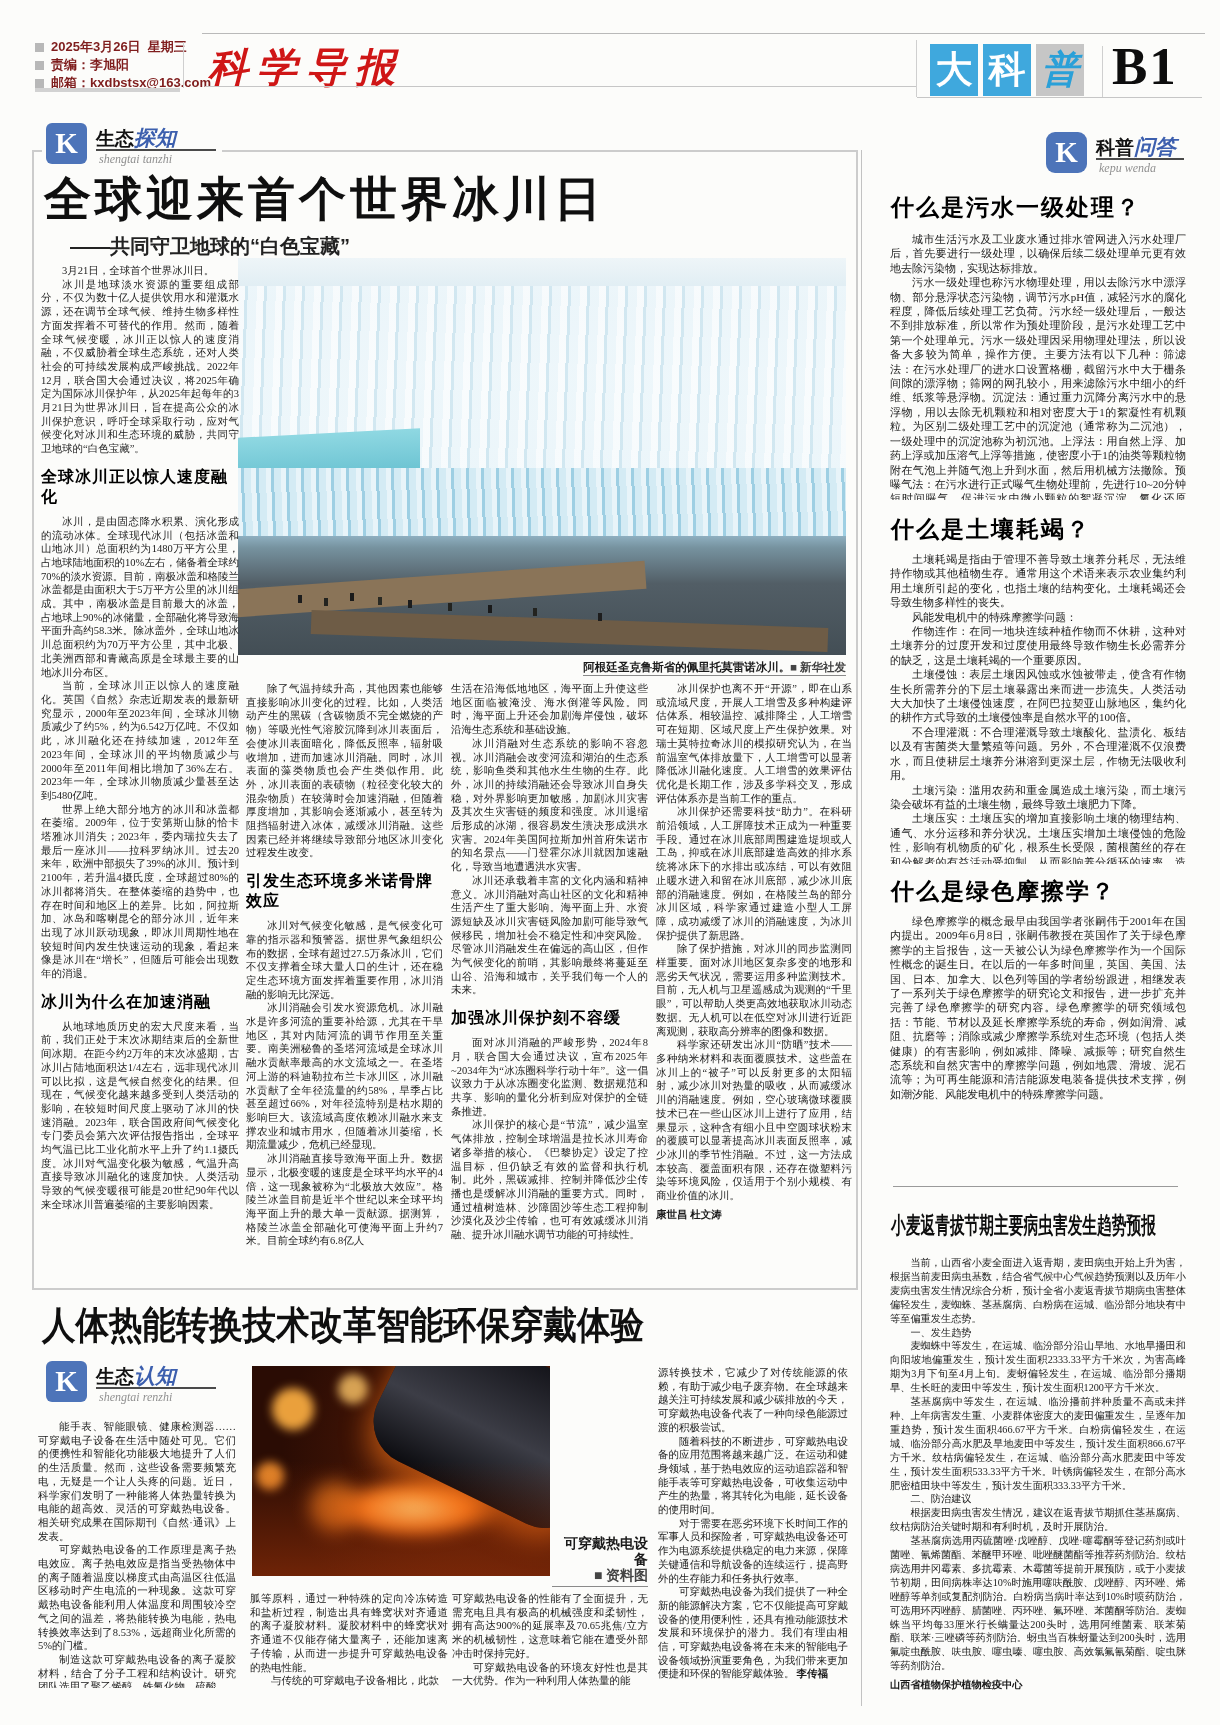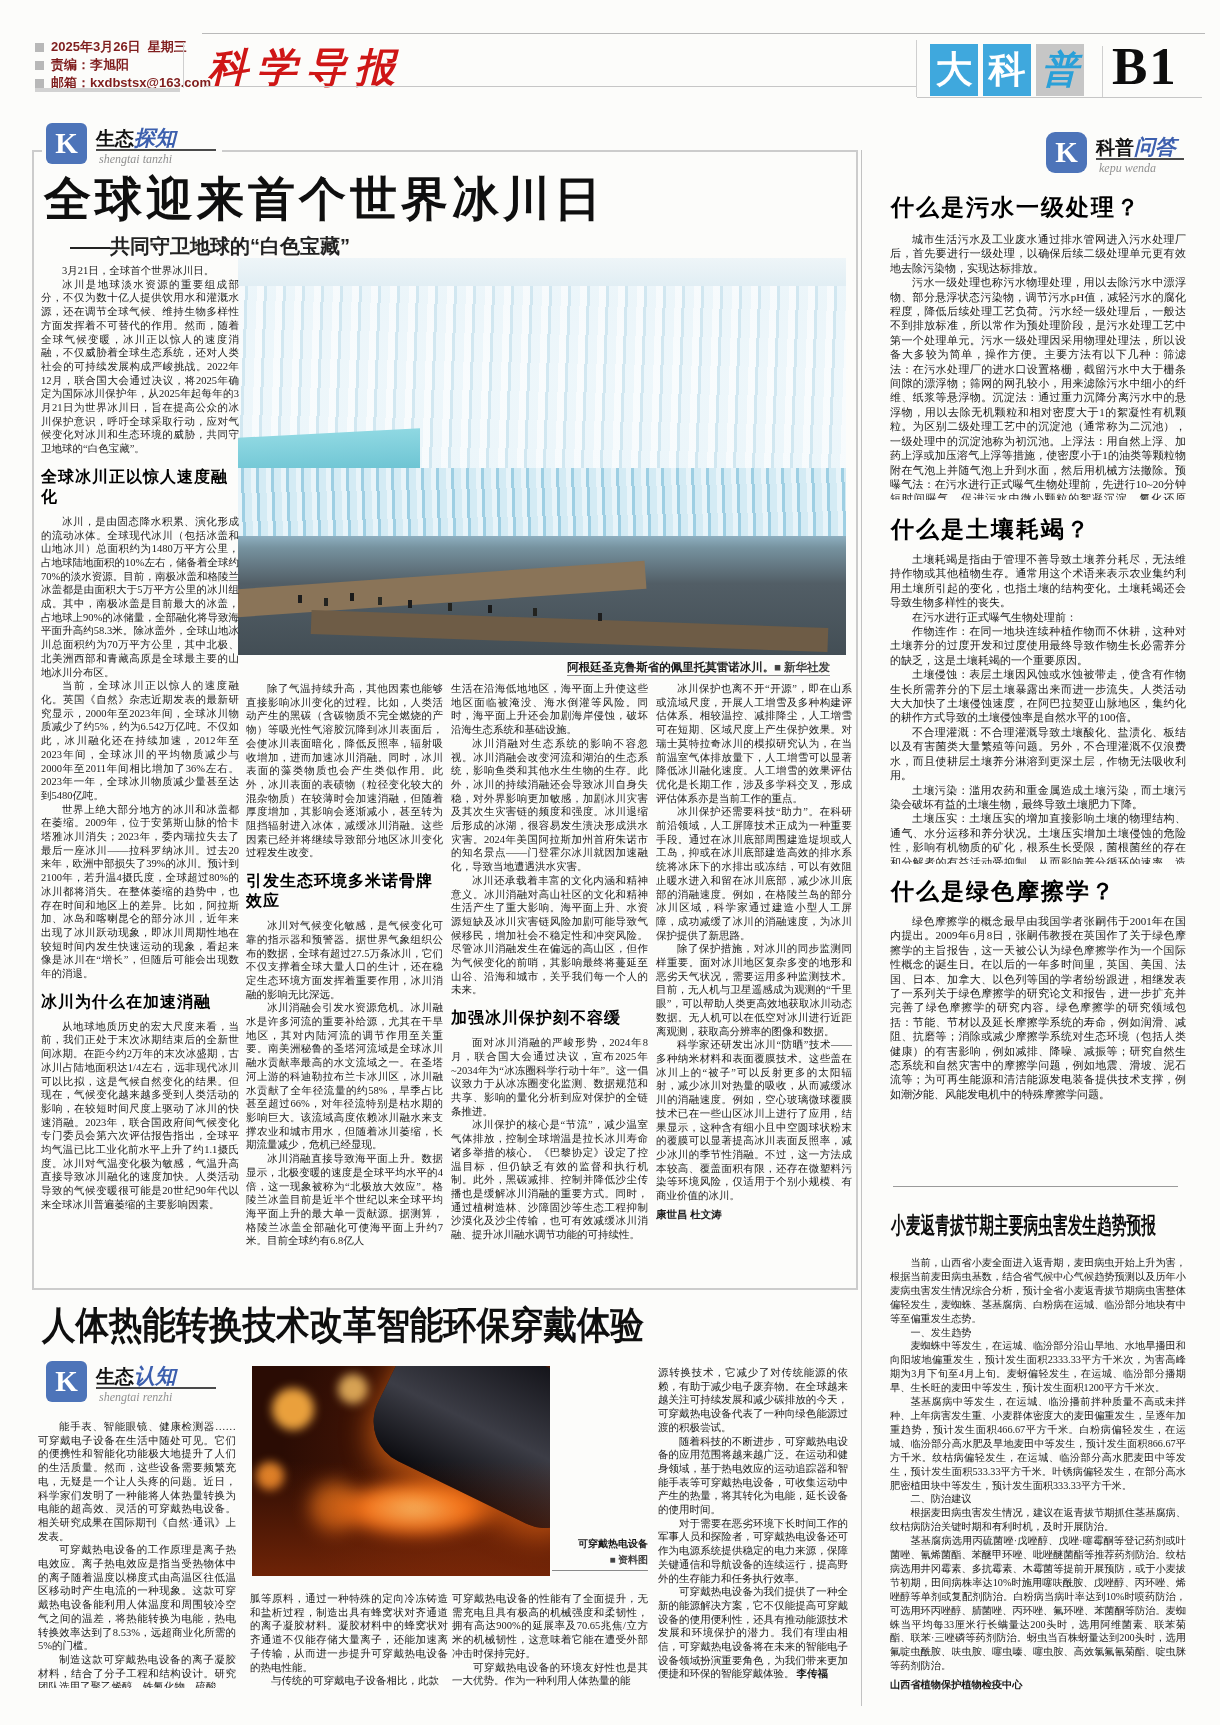--- a/index.html
+++ b/index.html
@@ -48,23 +48,23 @@
   .inb{font-weight:700;margin-left:2px;}
   
   .sbcol{position:absolute;left:890px;width:296px;font-size:11px;line-height:14.4px;text-align:justify;overflow:hidden;}
   .sbcol p{margin:0;text-indent:2em;}
   .qtitle{position:absolute;left:891px;width:296px;font-size:23px;font-weight:600;letter-spacing:2px;color:#000000;}
   .divider{left:893px;top:1186px;width:285px;height:1px;background:#9a9a9a;}
   .wheat-title{left:891px;top:1210px;font-size:23px;font-weight:800;font-family:"Liberation Sans",sans-serif;
                white-space:nowrap;transform:scaleX(.64);transform-origin:0 0;color:#0d0d0d;}
   .wheat-body{top:1256px;height:452px;font-size:10.2px;line-height:13.9px;}
   
-  .cap-glacier{left:222px;top:660px;width:608px;text-align:right;font-size:11.5px;font-weight:700;}
+  .cap-glacier{left:238px;top:660px;width:608px;text-align:right;font-size:11.5px;font-weight:700;}
   .cap-glacier .capline{border-bottom:1px solid #8a8a8a;padding-bottom:2px;}
-  .cap-wear{left:552px;top:1536px;width:96px;text-align:right;font-size:10px;font-weight:700;line-height:16px;}
+  .cap-wear{left:552px;top:1536px;width:96px;text-align:right;font-size:14px;font-weight:700;line-height:16px;}
   .cap-wear .u{border-bottom:1px solid #8a8a8a;padding-bottom:2px;}
   
   .gphoto{left:238px;top:258px;width:608px;height:397px;overflow:hidden;background:linear-gradient(180deg,#eef5f8 0%,#dcebf2 10%,#e9f4f8 30%,#dcedf4 55%,#b9d6e4 63%,#9fc3d6 68%,#76929f 73%,#525e66 82%,#434e55 100%);}
   .g-ice{position:absolute;left:0;top:7%;width:100%;height:48%;opacity:.85;
          background:repeating-linear-gradient(92deg,#fbfdfe 0 7px,#cfe6f0 7px 10px,#eef7fb 10px 19px);}
   .g-front{position:absolute;left:0;top:53%;width:100%;height:17%;
          background:repeating-linear-gradient(88deg,#e8f4f9 0 5px,#9ecfe3 5px 8px,#d4ebf4 8px 15px);}
   .g-water{position:absolute;left:0;top:44%;width:30%;height:17%;transform:skewY(-3deg);
          background:linear-gradient(180deg,#8fd8e2,#57b7c9);}
   .g-walk1{position:absolute;left:-5%;bottom:13%;width:72%;height:7%;background:#8a7458;transform:rotate(-4deg);}
@@ -179,21 +179,21 @@
 
   <div class="qtitle" style="top:192px;">什么是污水一级处理？</div>
   <div class="sbcol" style="top:232px;height:268px;">
     <p>城市生活污水及工业废水通过排水管网进入污水处理厂后，首先要进行一级处理，以确保后续二级处理单元更有效地去除污染物，实现达标排放。</p>
     <p>污水一级处理也称污水物理处理，用以去除污水中漂浮物、部分悬浮状态污染物，调节污水pH值，减轻污水的腐化程度，降低后续处理工艺负荷。污水经一级处理后，一般达不到排放标准，所以常作为预处理阶段，是污水处理工艺中第一个处理单元。污水一级处理因采用物理处理法，所以设备大多较为简单，操作方便。主要方法有以下几种：筛滤法：在污水处理厂的进水口设置格栅，截留污水中大于栅条间隙的漂浮物；筛网的网孔较小，用来滤除污水中细小的纤维、纸浆等悬浮物。沉淀法：通过重力沉降分离污水中的悬浮物，用以去除无机颗粒和相对密度大于1的絮凝性有机颗粒。为区别二级处理工艺中的沉淀池（通常称为二沉池），一级处理中的沉淀池称为初沉池。上浮法：用自然上浮、加药上浮或加压溶气上浮等措施，使密度小于1的油类等颗粒物附在气泡上并随气泡上升到水面，然后用机械方法撤除。预曝气法：在污水进行正式曝气生物处理前，先进行10~20分钟短时间曝气，促进污水中微小颗粒的絮凝沉淀、氧化还原物、吹脱挥发物、增氧、减轻污水的腐化。</p>
   </div>
 
   <div class="qtitle" style="top:514px;">什么是土壤耗竭？</div>
   <div class="sbcol" style="top:552px;height:312px;">
     <p>土壤耗竭是指由于管理不善导致土壤养分耗尽，无法维持作物或其他植物生存。通常用这个术语来表示农业集约利用土壤所引起的变化，也指土壤的结构变化。土壤耗竭还会导致生物多样性的丧失。</p>
-    <p>在污水进行正式曝气生物处理前：</p>
+    <p>风能发电机中的特殊摩擦学问题：</p>
     <p>作物连作：在同一地块连续种植作物而不休耕，这种对土壤养分的过度开发和过度使用最终导致作物生长必需养分的缺乏，这是土壤耗竭的一个重要原因。</p>
     <p>土壤侵蚀：表层土壤因风蚀或水蚀被带走，使含有作物生长所需养分的下层土壤暴露出来而进一步流失。人类活动大大加快了土壤侵蚀速度，在阿巴拉契亚山脉地区，集约化的耕作方式导致的土壤侵蚀率是自然水平的100倍。</p>
     <p>不合理灌溉：不合理灌溉导致土壤酸化、盐渍化、板结以及有害菌类大量繁殖等问题。另外，不合理灌溉不仅浪费水，而且使耕层土壤养分淋溶到更深土层，作物无法吸收利用。</p>
     <p>土壤污染：滥用农药和重金属造成土壤污染，而土壤污染会破坏有益的土壤生物，最终导致土壤肥力下降。</p>
     <p>土壤压实：土壤压实的增加直接影响土壤的物理结构、通气、水分运移和养分状况。土壤压实增加土壤侵蚀的危险性，影响有机物质的矿化，根系生长受限，菌根菌丝的存在和分解者的有益活动受抑制，从而影响养分循环的速率，造成土壤有效水分、养分供应能力的减弱。</p>
   </div>
 
   <div class="qtitle" style="top:876px;">什么是绿色摩擦学？</div>
   <div class="sbcol" style="top:914px;height:240px;">
     <p>绿色摩擦学的概念最早由我国学者张嗣伟于2001年在国内提出。2009年6月8日，张嗣伟教授在英国作了关于绿色摩擦学的主旨报告，这一天被公认为绿色摩擦学作为一个国际性概念的诞生日。在以后的一年多时间里，英国、美国、法国、日本、加拿大、以色列等国的学者纷纷跟进，相继发表了一系列关于绿色摩擦学的研究论文和报告，进一步扩充并完善了绿色摩擦学的研究内容。绿色摩擦学的研究领域包括：节能、节材以及延长摩擦学系统的寿命，例如润滑、减阻、抗磨等；消除或减少摩擦学系统对生态环境（包括人类健康）的有害影响，例如减排、降噪、减振等；研究自然生态系统和自然灾害中的摩擦学问题，例如地震、滑坡、泥石流等；为可再生能源和清洁能源发电装备提供技术支撑，例如潮汐能、风能发电机中的特殊摩擦学问题。</p>

